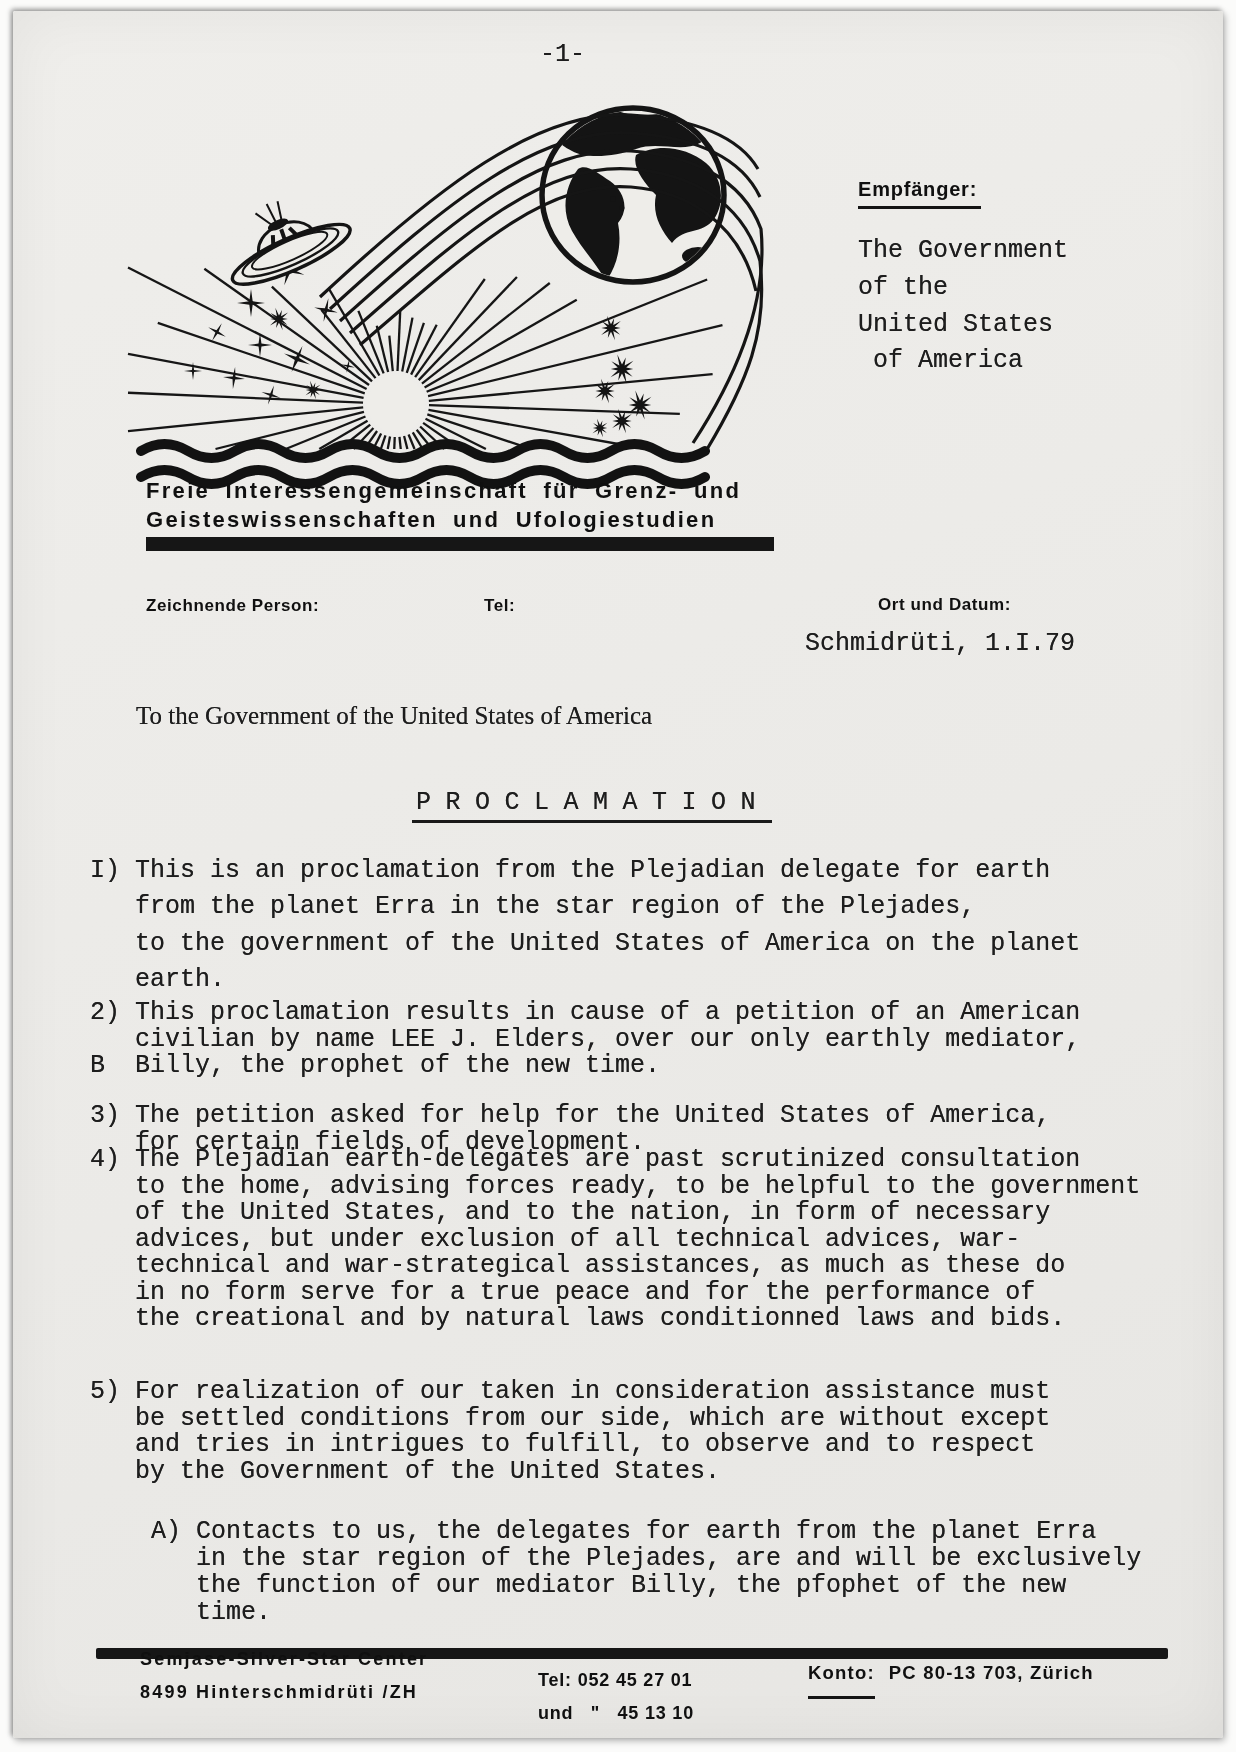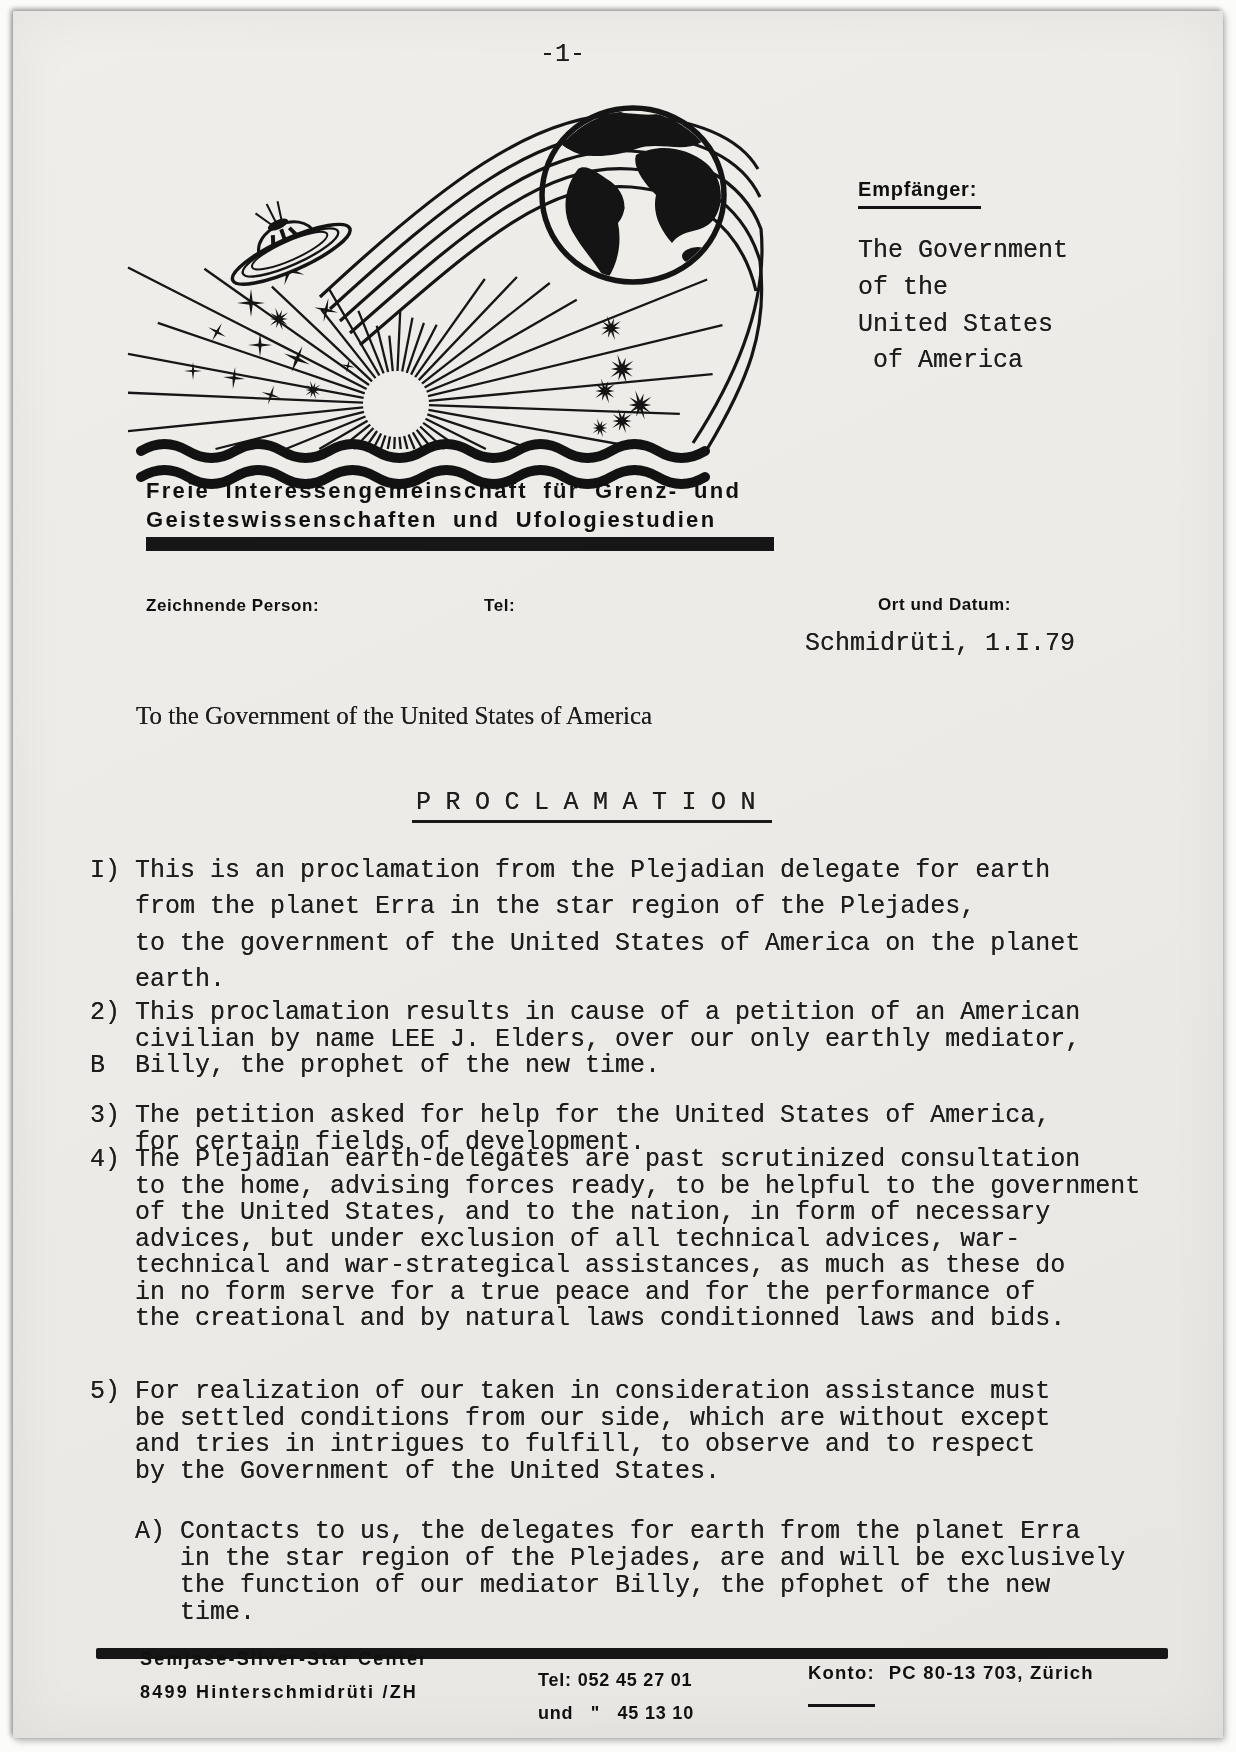--- a/index.html
+++ b/index.html
@@ -41,26 +41,26 @@
   #letter-heading{
     left:399px;top:779px;letter-spacing:14.5px;
     border-bottom:3.5px solid #1a1a1a;padding:0 2px 3px 4px;
   }
   .li{left:77px;}
   #item-1{top:842px;line-height:36.4px;}
   #item-2{top:989px;}
   #item-3{top:1092px;}
   #item-4{top:1136px;}
   #item-5{top:1368px;}
-  #item-A{left:122px;top:1507px;line-height:27px;}
+  #item-A{left:138px;top:1507px;line-height:27px;}
   #footer-bar{left:83px;top:1637px;width:1072px;height:11px;background:#161616;border-radius:2px;}
   #footer-address{left:127px;top:1632px;font-size:18px;letter-spacing:2.2px;line-height:33px;white-space:pre;}
   #footer-phone{left:525px;top:1653px;font-size:18px;letter-spacing:.8px;line-height:33px;white-space:pre;}
   #footer-account{left:795px;top:1651px;font-size:18.5px;letter-spacing:1.2px;}
-  #footer-account .klabel{display:inline-block;border-bottom:3.5px solid #141414;padding-bottom:20px;}
+  #footer-account .klabel{display:inline-block;border-bottom:3.5px solid #141414;padding-bottom:12px;}
   #footer-account .kvalue{margin-left:14px;}
 </style>
 </head>
 <body>
 
 <div id="scan-page">
 
   <div id="page-number" class="abs mono">-1-</div>
 
   <svg id="letterhead-art" class="abs" width="660" height="500" viewBox="0 0 660 500">

